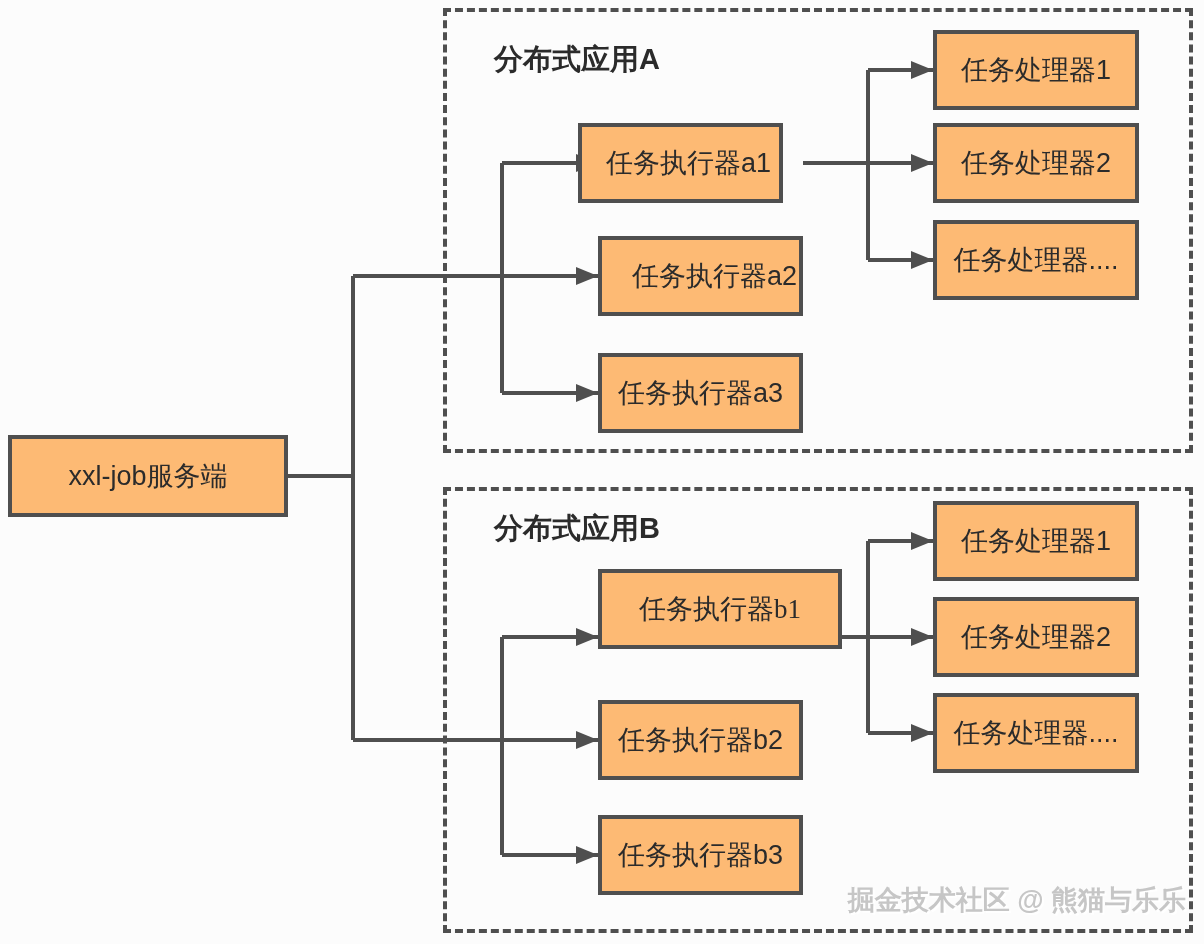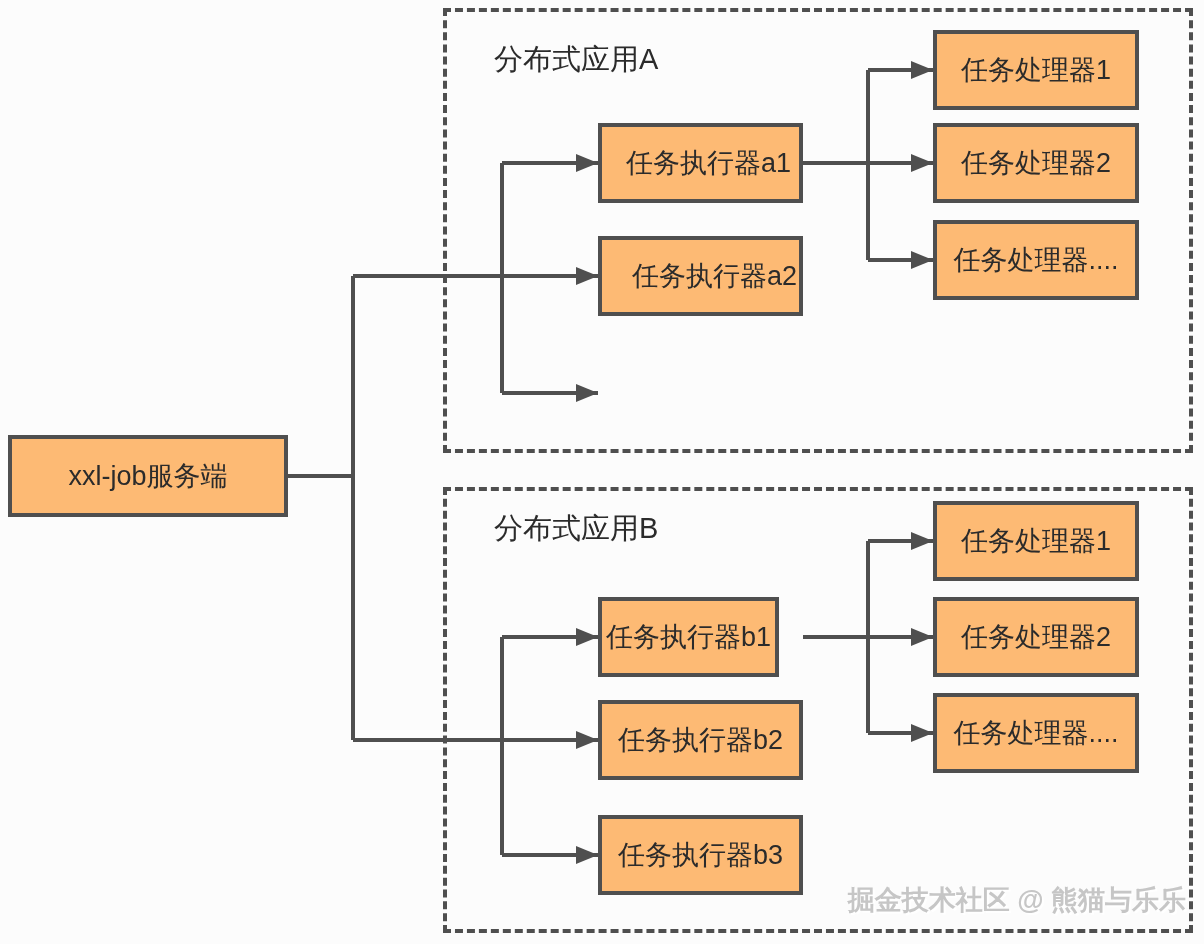--- a/index.html
+++ b/index.html
@@ -37,21 +37,21 @@
   }
   .group{
     position:absolute;
     border:4px dashed var(--line);
     background:transparent;
     z-index:1;
   }
   .group-title{
     position:absolute;
     font-size:29px;
-    font-weight:normal;
+    font-weight:bold;
     color:var(--text);
     z-index:2;
     white-space:nowrap;
   }
   .watermark{
     position:absolute;
     font-size:27px;
     font-weight:bold;
     color:var(--wm);
     text-shadow:2px 2px 1px #ffffff;
@@ -102,38 +102,41 @@
   <div class="group" style="left:443px;top:8px;width:750px;height:445px;"></div>
   <div class="group" style="left:443px;top:487px;width:750px;height:446px;"></div>
 
   <div class="group-title" style="left:494px;top:40px;">分布式应用A</div>
   <div class="group-title" style="left:494px;top:509px;">分布式应用B</div>
 
   <div class="node" style="left:8px;top:435px;width:280px;height:82px;">
     <span>xxl-job服务端</span>
   </div>
 
-  <div class="node" style="left:598px;top:123px;width:205px;height:80px;padding-left:16px;">
+  <div class="node" style="left:578px;top:123px;width:205px;height:80px;padding-left:16px;">
     <span>任务执行器a1</span>
   </div>
   <div class="node" style="left:598px;top:236px;width:205px;height:80px;padding-left:28px;">
     <span>任务执行器a2</span>
+  </div>
+  <div class="node" style="left:598px;top:353px;width:205px;height:80px;">
+    <span>任务执行器a3</span>
   </div>
 
   <div class="node" style="left:933px;top:30px;width:206px;height:80px;">
     <span>任务处理器1</span>
   </div>
   <div class="node" style="left:933px;top:123px;width:206px;height:80px;">
     <span>任务处理器2</span>
   </div>
   <div class="node" style="left:933px;top:220px;width:206px;height:80px;">
     <span>任务处理器....</span>
   </div>
 
-  <div class="node" style="left:598px;top:597px;width:181px;height:80px;">
+  <div class="node" style="left:598px;top:569px;width:244px;height:80px;font-family:Liberation Serif, serif;">
     <span>任务执行器b1</span>
   </div>
   <div class="node" style="left:598px;top:700px;width:205px;height:80px;">
     <span>任务执行器b2</span>
   </div>
   <div class="node" style="left:598px;top:815px;width:205px;height:80px;">
     <span>任务执行器b3</span>
   </div>
 
   <div class="node" style="left:933px;top:501px;width:206px;height:80px;">

